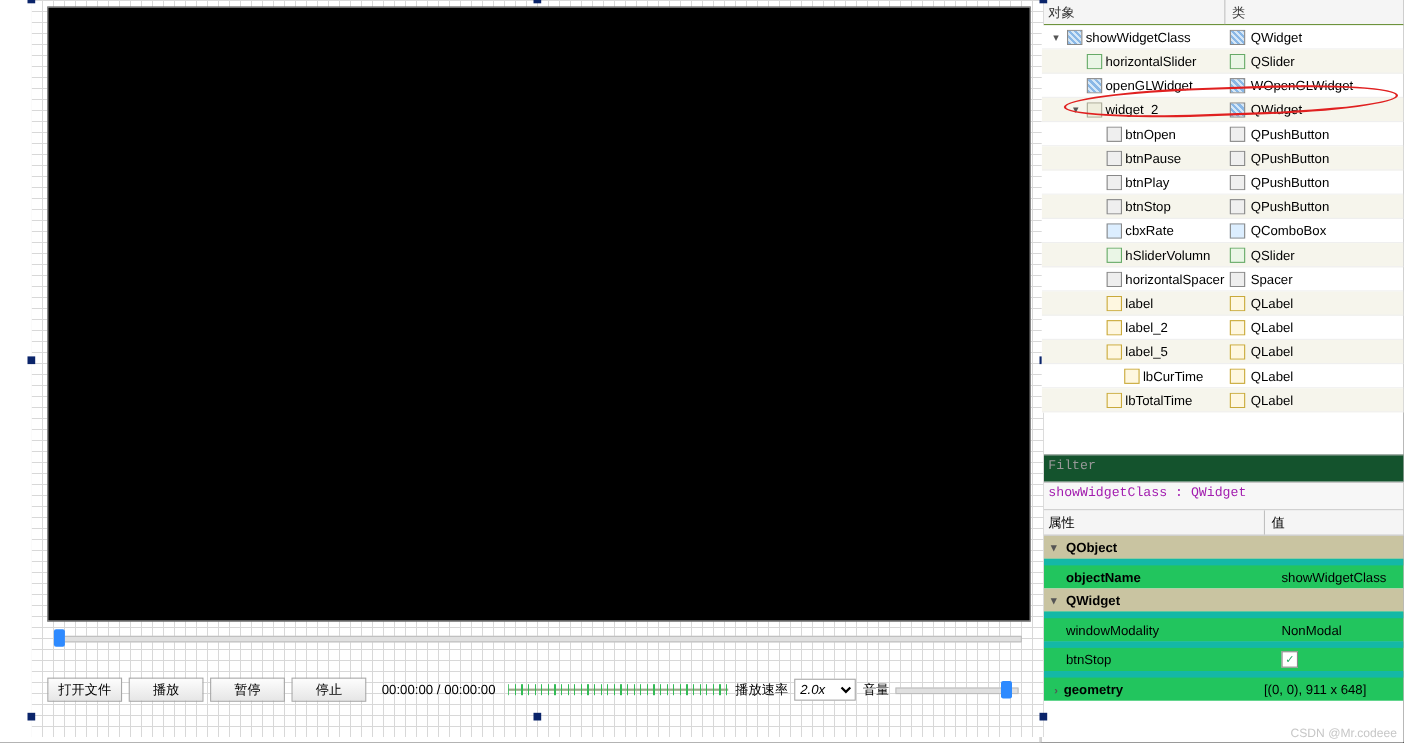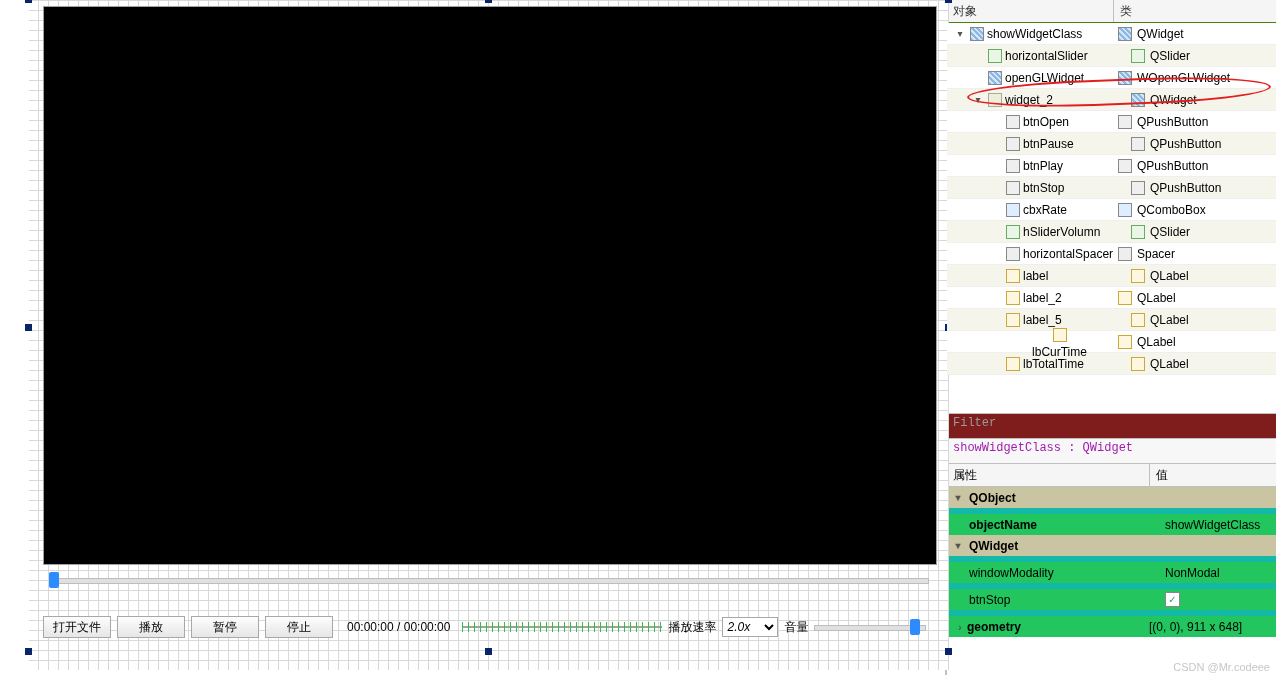--- a/index.html
+++ b/index.html
@@ -130,21 +130,21 @@
   .tree {
     flex:0 0 auto;
     overflow:auto;
     background:#ffffff;
   }
   .tree-row {
     display:flex; height:21px; align-items:center;
     border-bottom:1px solid #efefef;
     font-size:12px;
   }
-  .tree-row.alt { background:#f6f5ec;gap:13px; }
+  .tree-row.alt { background:#f6f5ec; }
   .tree-row .c1 { flex:0 0 167px; box-sizing:border-box; display:flex; align-items:center; gap:3px; overflow:hidden; white-space:nowrap;}
   .tree-row .c2 { flex:1 1 auto; display:flex; align-items:center; gap:5px; padding-left:4px; overflow:hidden; white-space:nowrap;}
   .tw { display:inline-flex; width:14px; justify-content:center; color:#555; font-size:10px;}
   .ico {
     display:inline-block; width:14px; height:14px;
     border:1px solid #888; box-sizing:border-box;
     background:#c4def8;
   }
   .ico.hatch {
     background: repeating-linear-gradient(45deg,#89b7e6 0,#89b7e6 2px,#d5e7f7 2px,#d5e7f7 4px);
@@ -160,21 +160,21 @@
     border:2px solid #e02020;
     border-radius:50%/60%;
     transform:rotate(-2deg);
   }
   .tree-wrap { position:relative; }
 
   .filter {
     border-top:1px solid #c0c0c0;
     height:20px; font-family: "Consolas","Courier New",monospace;
     font-size:12px; color:#999; padding:2px 6px;
-    background:#7f1d1d;
+    background:#14532d;
   }
   .classline {
     border-top:1px solid #c0c0c0;
     height:20px; font-family: "Consolas","Courier New",monospace;
     font-size:12px; color:#a21caf; padding:2px 6px;
     background:#f7f7f7;
     border-bottom:1px solid #c0c0c0;
   }
   .prop-head {
     display:flex; height:22px; background:#f5f5f5;
@@ -419,21 +419,21 @@
               <span class="tw"></span>
               <span class="ico label"></span>
               <span>label_5</span>
             </div>
             <div class="c2">
               <span class="ico label"></span>
               <span>QLabel</span>
             </div>
           </div>
           <div class="tree-row">
-            <div class="c1" style="padding-left: 58px; flex-direction: column;">
+            <div class="c1" style="padding-left: 58px;">
               <span class="tw"></span>
               <span class="ico label"></span>
               <span>lbCurTime</span>
             </div>
             <div class="c2">
               <span class="ico label"></span>
               <span>QLabel</span>
             </div>
           </div>
           <div class="tree-row alt">

